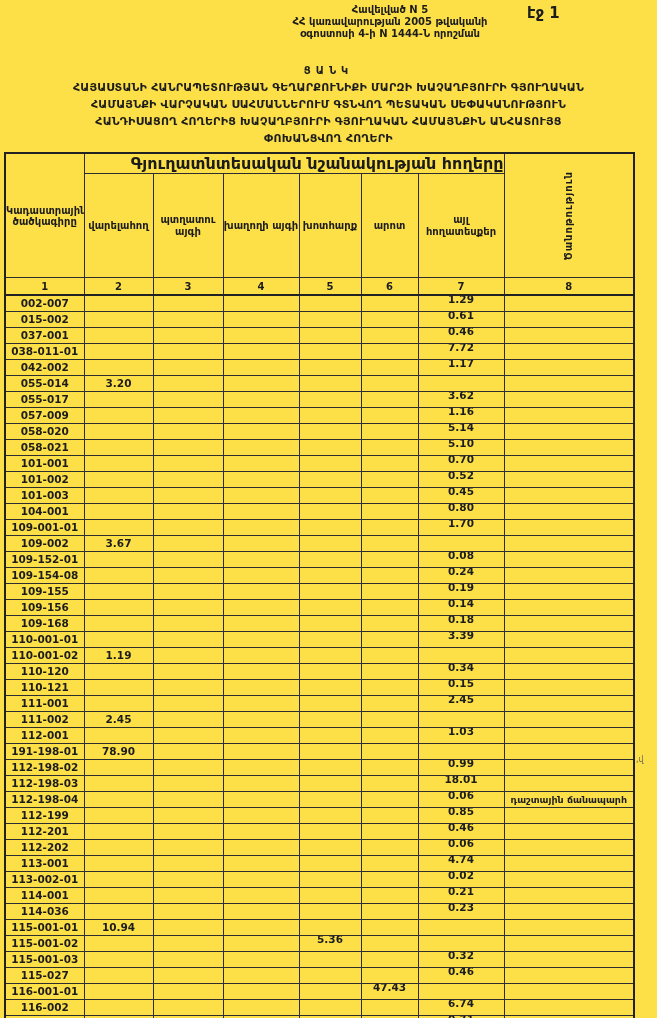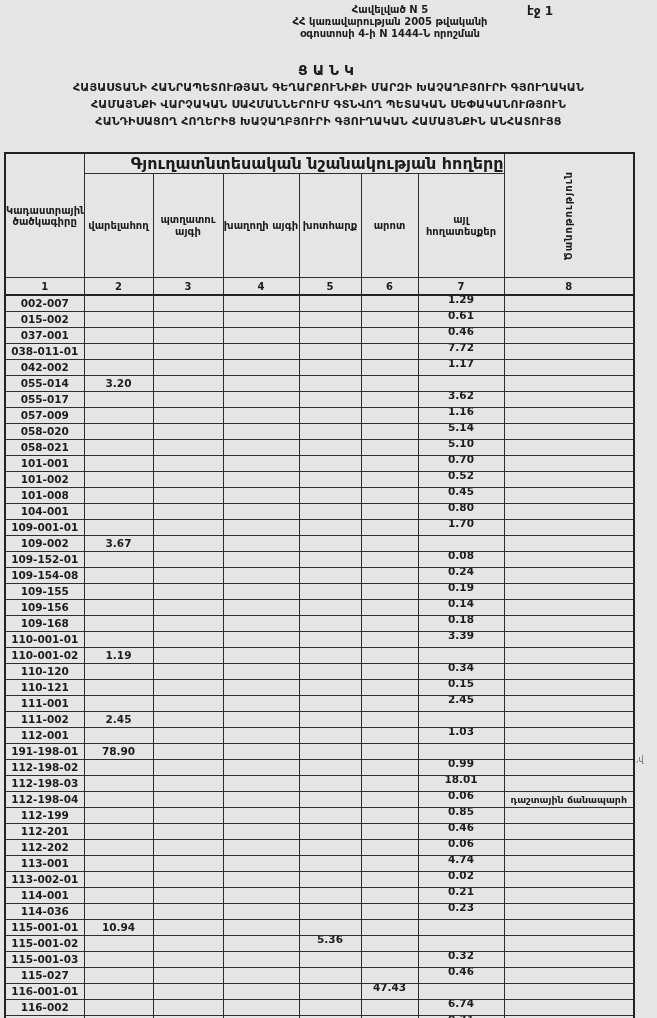--- a/index.html
+++ b/index.html
@@ -9,55 +9,55 @@
     width: 657px;
     height: 1018px;
     overflow: hidden;
     font-family: "DejaVu Sans", sans-serif;
     color: #1c1c1c;
   }
   .page {
     position: relative;
     width: 657px;
     height: 1018px;
-    background: #e5e5e5;
+    background: #fde047;
   }
   
   .top-block {
     position: absolute;
     top: 4px;
     left: 230px;
     width: 320px;
     text-align: center;
     font-size: 10px;
     font-weight: bold;
     line-height: 12px;
   }
   .page-num {
     position: absolute;
     top: 4px;
     left: 527px;
-    font-size: 12px;
+    font-size: 15px;
     font-weight: bold;
   }
   
   .title-block {
     position: absolute;
     top: 62px;
     left: 10px;
     width: 637px;
     text-align: center;
     font-weight: bold;
     font-size: 11px;
     line-height: 17px;
     letter-spacing: 0.2px;
   }
   .title-block .t1 {
     letter-spacing: 5px;
-    font-size: 14px;
+    font-size: 10px;
   }
   
   table.doc {
     position: absolute;
     top: 152px;
     left: 4px;
     width: 630px;
     border-collapse: collapse;
     table-layout: fixed;
     border: 2px solid #222;
@@ -143,20 +143,21 @@
     <div>ՀՀ կառավարության 2005 թվականի</div>
     <div>օգոստոսի 4-ի N 1444-Ն որոշման</div>
   </div>
   <div class="page-num">էջ 1</div>
 
   <div class="title-block">
     <div class="t1">ՑԱՆԿ</div>
     <div>ՀԱՅԱՍՏԱՆԻ ՀԱՆՐԱՊԵՏՈՒԹՅԱՆ ԳԵՂԱՐՔՈՒՆԻՔԻ ՄԱՐԶԻ ԽԱՉԱՂԲՅՈՒՐԻ ԳՅՈՒՂԱԿԱՆ</div>
     <div>ՀԱՄԱՅՆՔԻ ՎԱՐՉԱԿԱՆ ՍԱՀՄԱՆՆԵՐՈՒՄ ԳՏՆՎՈՂ ՊԵՏԱԿԱՆ ՍԵՓԱԿԱՆՈՒԹՅՈՒՆ</div>
     <div>ՀԱՆԴԻՍԱՑՈՂ ՀՈՂԵՐԻՑ ԽԱՉԱՂԲՅՈՒՐԻ ԳՅՈՒՂԱԿԱՆ ՀԱՄԱՅՆՔԻՆ ԱՆՀԱՏՈՒՅՑ</div>
+    <div>ՓՈԽԱՆՑՎՈՂ ՀՈՂԵՐԻ</div>
   </div>
 
   <table class="doc">
     <colgroup>
       <col style="width:79px">
         <col style="width:69px">
         <col style="width:70px">
         <col style="width:76px">
       <col style="width:62px">
         <col style="width:57px">
@@ -305,21 +306,21 @@
           <td><span>101-002</span></td>
           <td></td>
           <td></td>
           <td></td>
           <td></td>
           <td></td>
           <td><span class="lift">0.52</span></td>
           <td class="note-cell"></td>
         </tr>
         <tr>
-          <td><span>101-008</span></td>
+          <td><span>101-003</span></td>
           <td></td>
           <td></td>
           <td></td>
           <td></td>
           <td></td>
           <td><span class="lift">0.45</span></td>
           <td class="note-cell"></td>
         </tr>
         <tr>
           <td><span>104-001</span></td>

